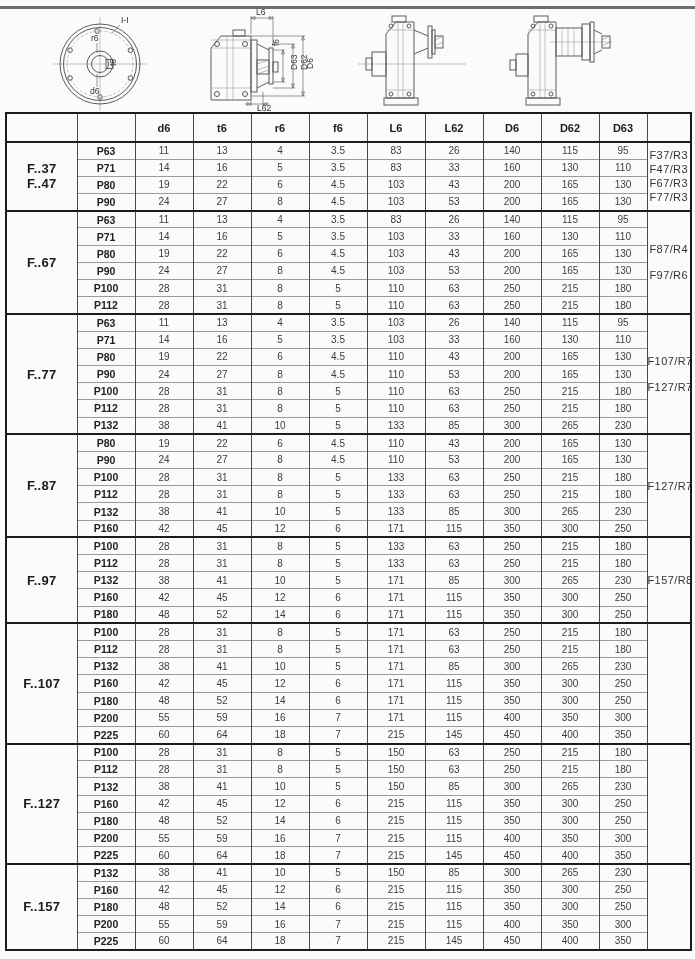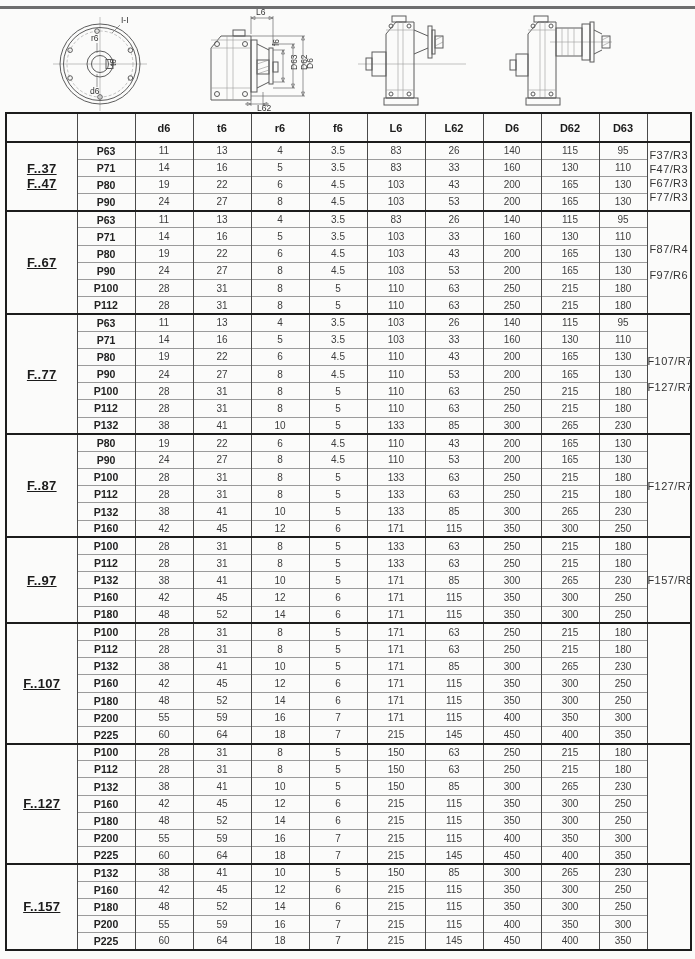--- a/index.html
+++ b/index.html
@@ -35,21 +35,21 @@
   }
   .dim-table thead tr { height:29px; }
   .dim-table thead th {
     font-size:11px; font-weight:bold; color:#1b1b1b;
     border-bottom:2px solid #1c1c1c;
   }
   .dim-table tbody tr { height:17.2px; }
   .dim-table tbody td { border-top:1px solid #9b9b9b; }
   .dim-table tbody tr.group-start td { border-top:2px solid #1c1c1c; }
   td.group-label {
-    font-size:13px; font-weight:bold; color:#1b1b1b; letter-spacing:0.3px;text-decoration:underline;
+    font-size:13px; font-weight:bold; color:#1b1b1b; letter-spacing:0.3px;
   }
   td.size-label { font-size:10.5px; font-weight:bold; color:#222;margin-left:34px; }
   td.num { font-size:10px; color:#3d3d3d; }
   td.ref-cell { font-size:11px; color:#333; letter-spacing:0.4px; }
   td.ref-cell div { line-height:12px; padding:7px 0; }
   td.ref-cell.dense div { padding:1px 0; }
 </style>
 </head>
 <body>
 

